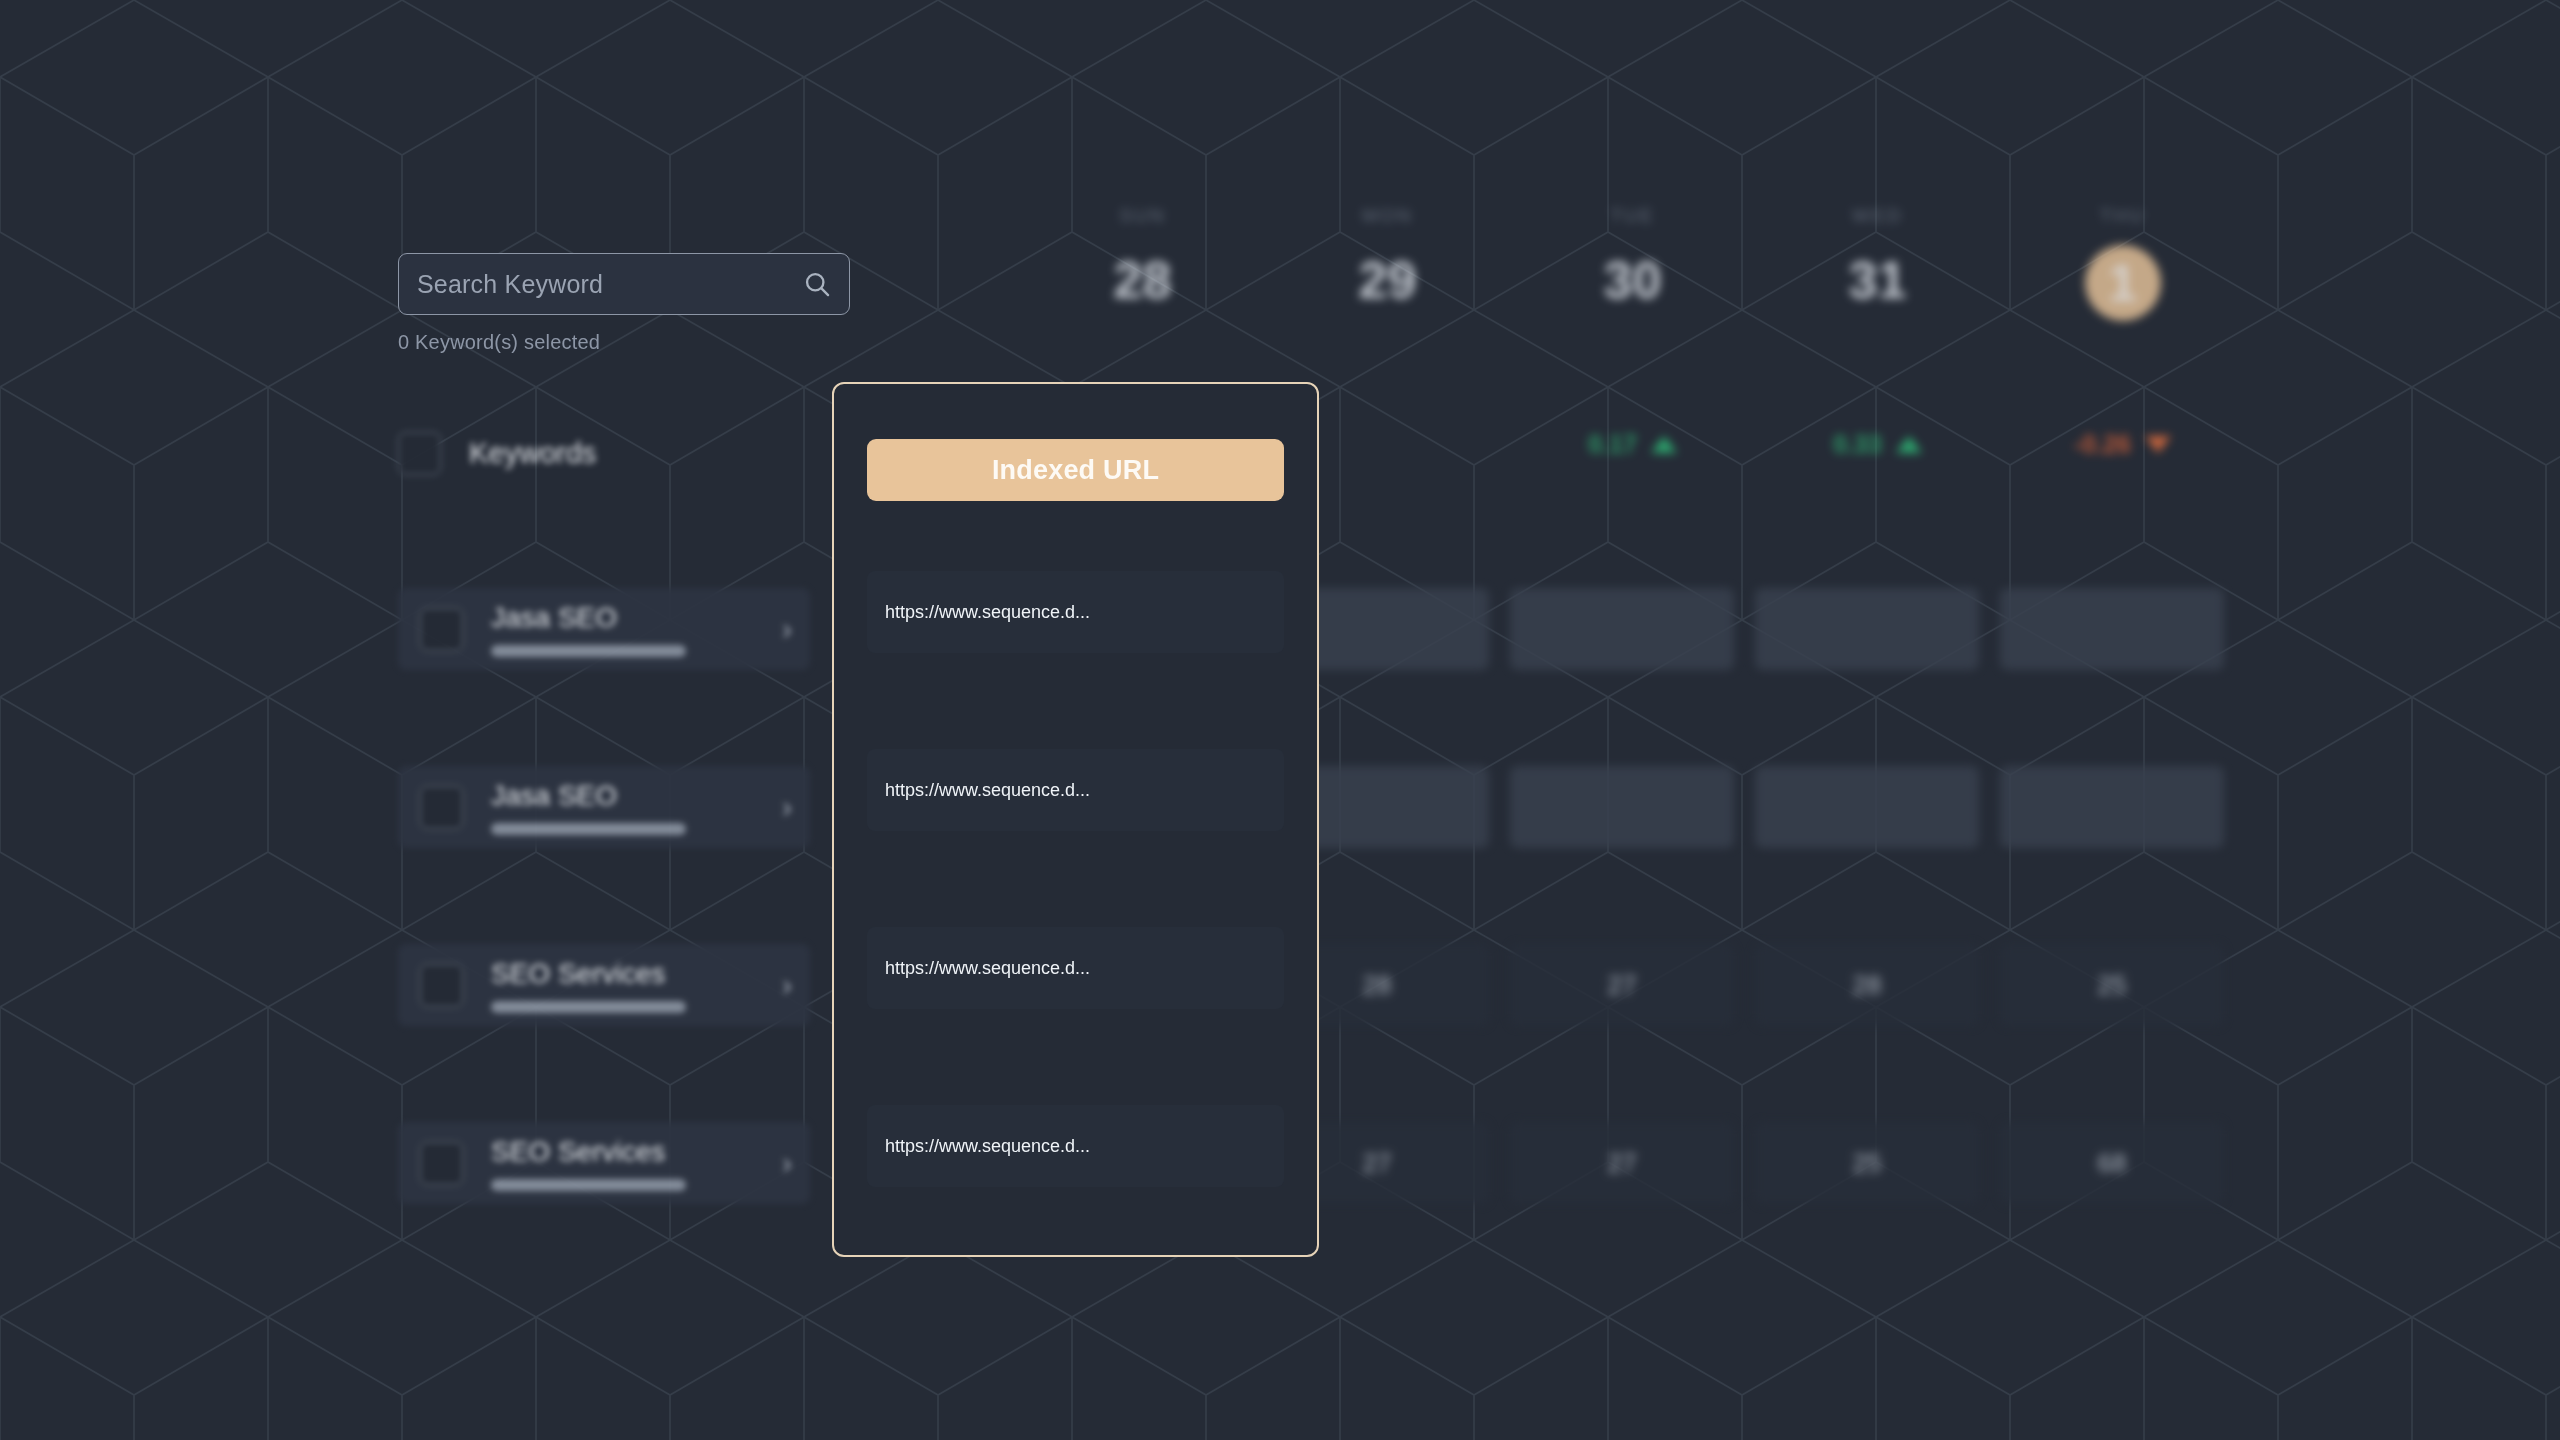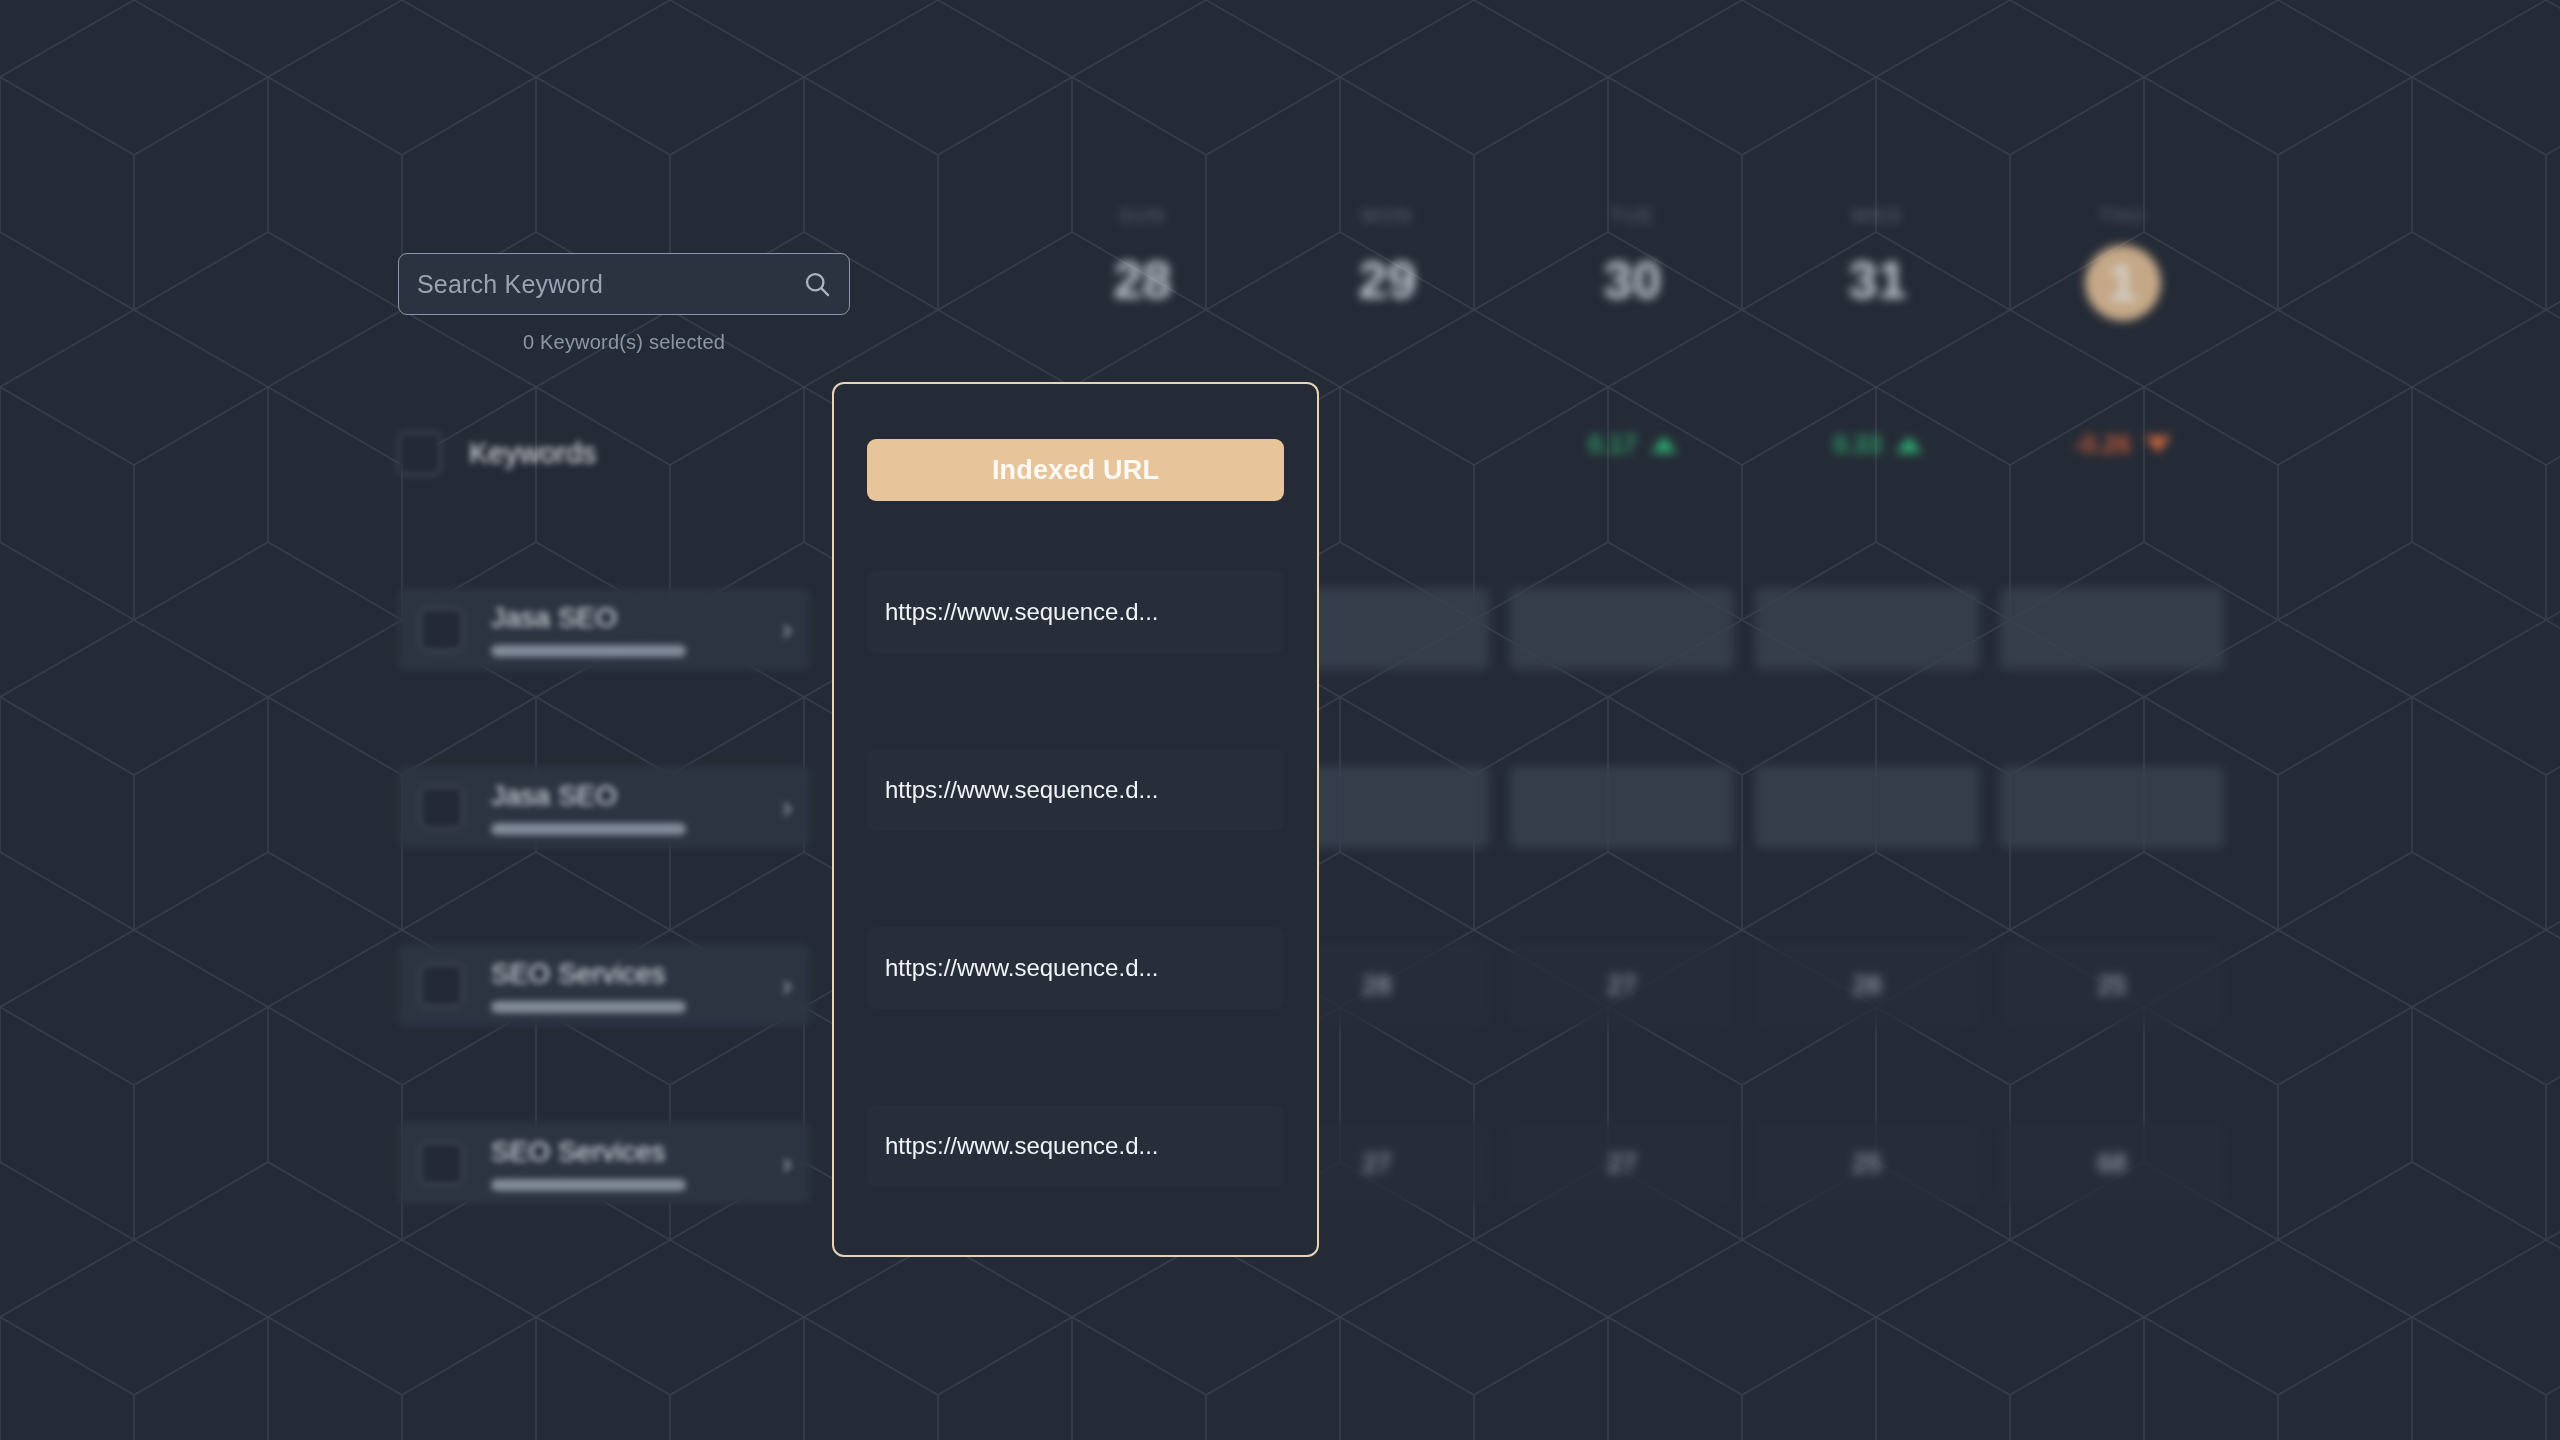--- a/index.html
+++ b/index.html
@@ -76,21 +76,20 @@
     right: 18px;
     top: 50%;
     transform: translateY(-50%);
     width: 28px; height: 28px;
   }
   .sel-count {
     margin-top: 16px;
     font-size: 20px;
     color: #8d96a6;
     letter-spacing: .2px;
-    text-align: center;
   }
 
   
   .kw-head {
     position: absolute;
     left: 398px;
     top: 432px;
     display: flex;
     align-items: center;
     gap: 28px;
@@ -261,21 +260,21 @@
   }
   .url-list { margin-top: 70px; }
   .url-cell {
     height: 82px;
     margin-bottom: 96px;
     border-radius: 8px;
     background: #272e3a;
     display: flex;
     align-items: center;
     padding-left: 18px;
-    font-size: 24px;
+    font-size: 18px;
     color: #f0f4f8;
     white-space: nowrap;
     overflow: hidden;
     text-align: right;
   }
 </style>
 </head>
 <body>
 
 <svg id="bg-pattern" width="2560" height="1440" viewBox="0 0 2560 1440">

